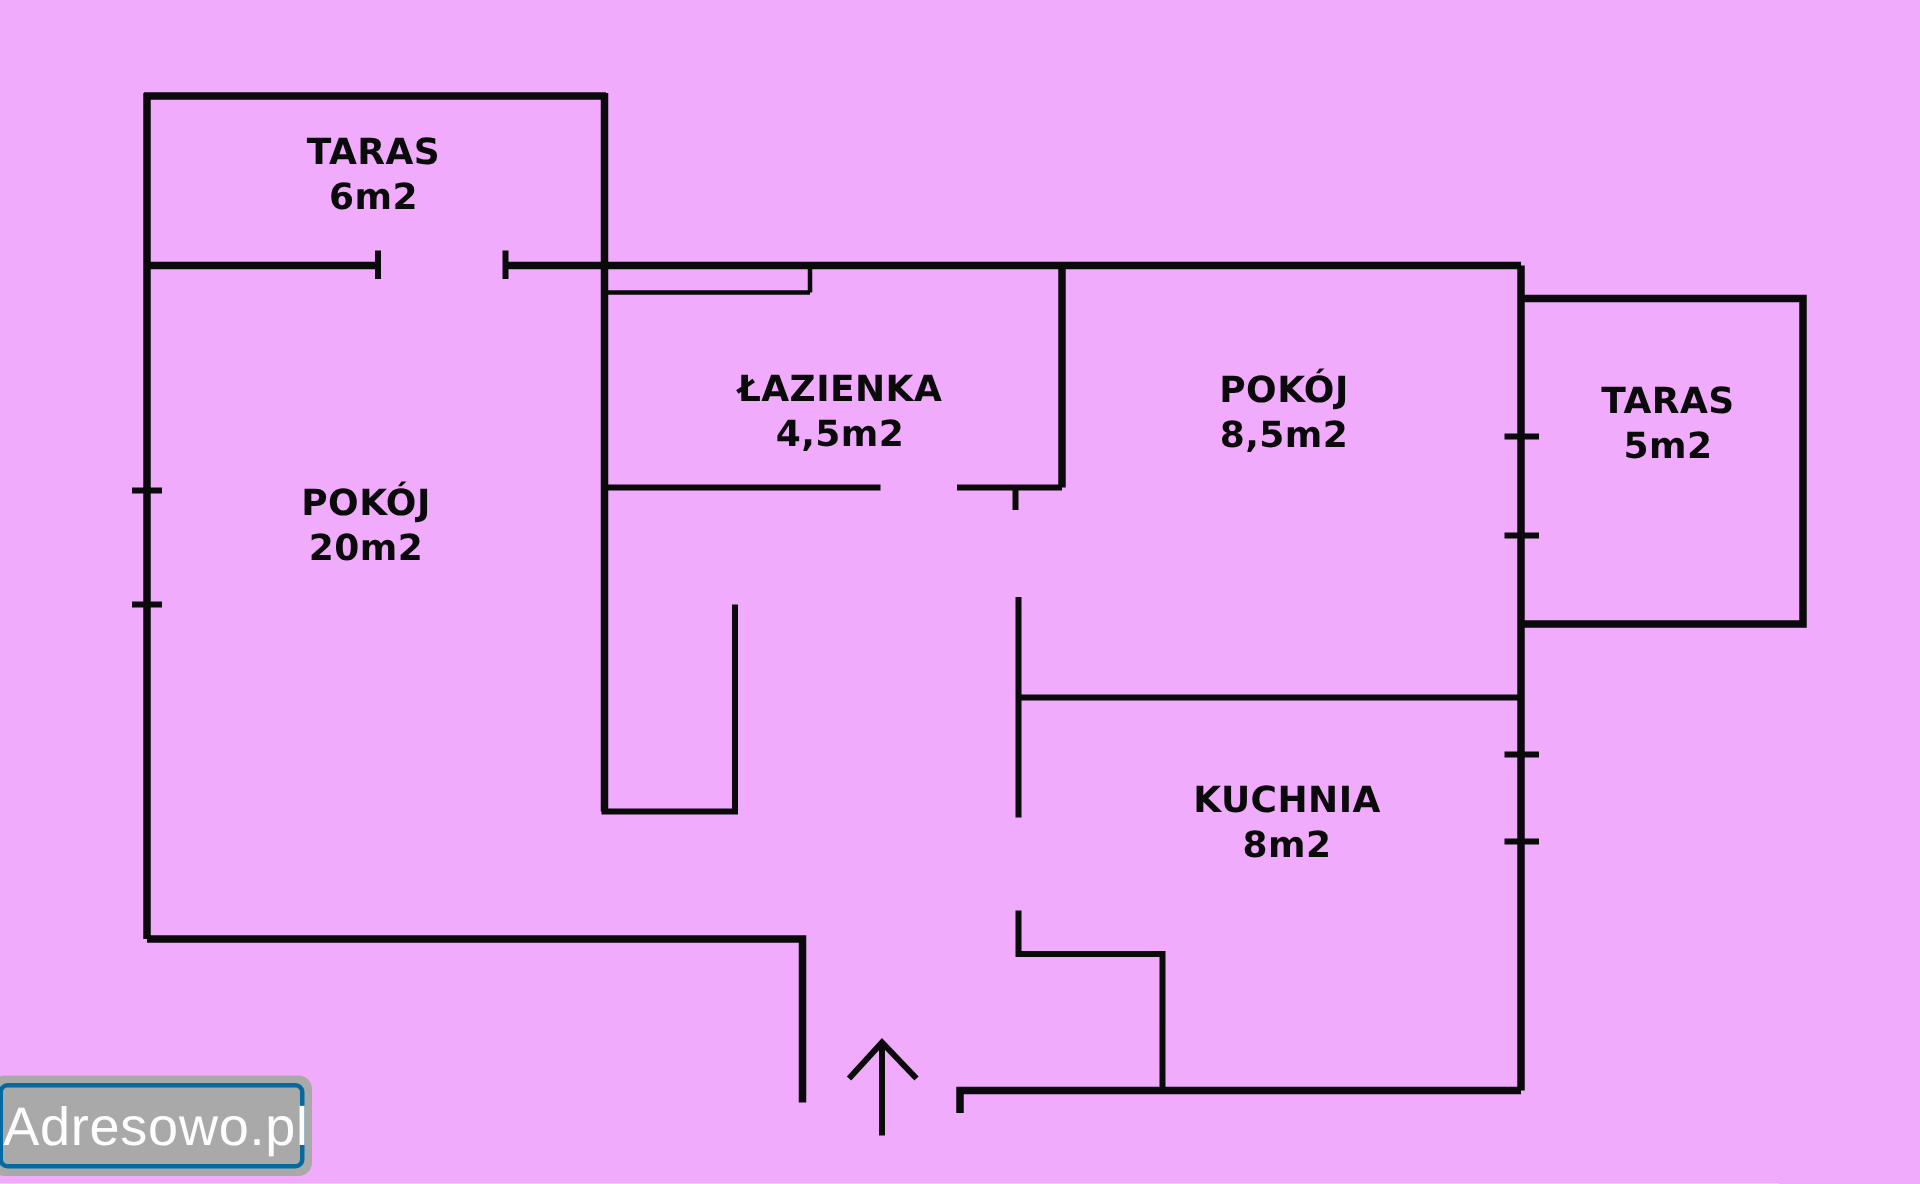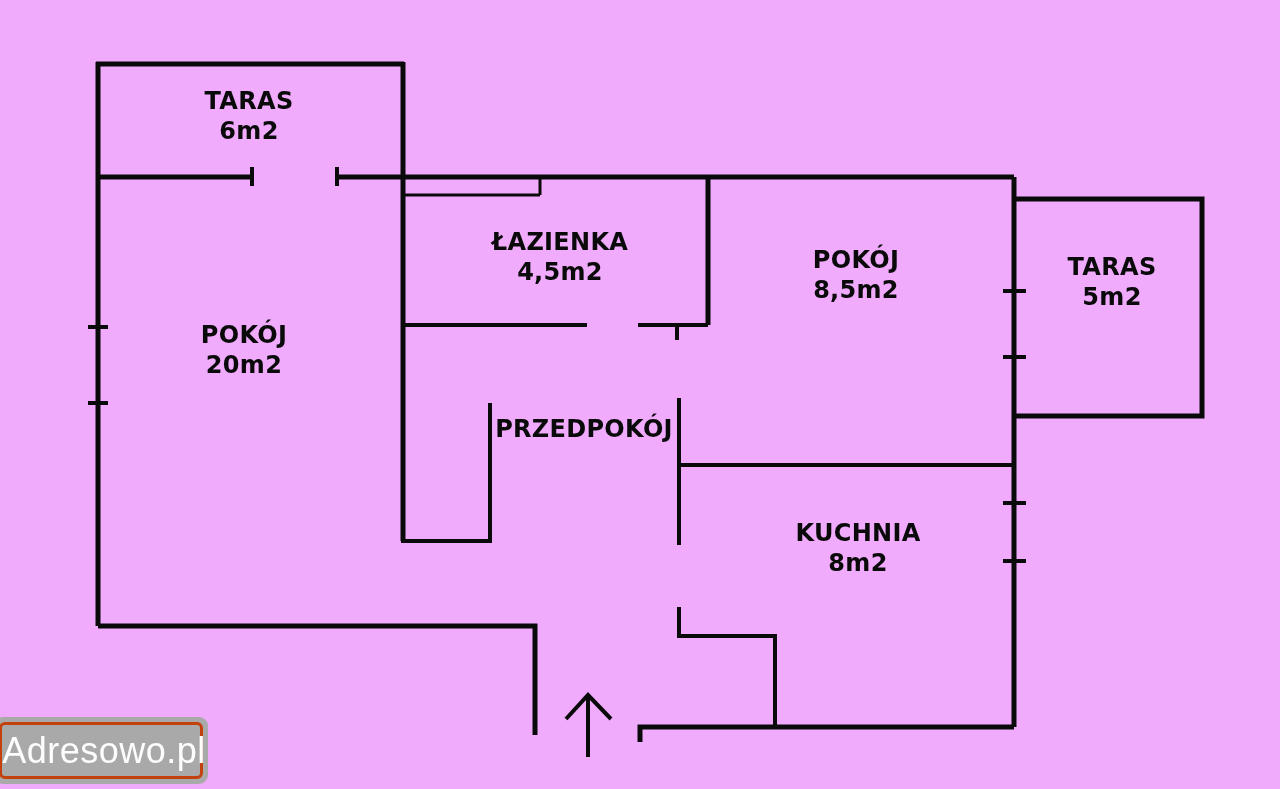--- a/index.html
+++ b/index.html
@@ -19,37 +19,37 @@
     font-weight:700;
     font-size:24px;
     line-height:30px;
     letter-spacing:0.3px;
     white-space:nowrap;
   }
   .room-label span{display:block;}
   
   #label-taras-6     {left:249px; top:86px;}
   #label-pokoj-20    {left:244px; top:320px;}
-  #label-lazienka    {left:560px; top:227px;}
+  #label-lazienka    {left:560px; top:244px;}
   #label-pokoj-85    {left:856px; top:245px;}
   #label-taras-5     {left:1112px;top:252px;}
   #label-przedpokoj  {left:584px; top:414px;}
   #label-kuchnia     {left:858px; top:518px;}
 
   .watermark{
     position:absolute;
     left:-6px; top:717px;
     width:214px; height:67px;
     background:#a9a9a9;
     border-radius:9px;
   }
   .watermark-inner{
     position:absolute;
     left:5px; top:5px; right:5px; bottom:5px;
-    border:3px solid #c2410c;
+    border:3px solid #0369a1;
     border-radius:6px;
     display:flex;
     align-items:center;
     justify-content:center;
   }
   .watermark-inner span{
     font-family:"Liberation Sans", sans-serif;
     font-weight:400;
     font-size:36px;
     color:#fdfdfd;
@@ -109,21 +109,20 @@
     <span>POKÓJ</span>
     <span>8,5m2</span>
   </div>
 
   <div class="room-label" id="label-taras-5">
     <span>TARAS</span>
     <span>5m2</span>
   </div>
 
   <div class="room-label" id="label-przedpokoj">
-    <span>PRZEDPOKÓJ</span>
   </div>
 
   <div class="room-label" id="label-kuchnia">
     <span>KUCHNIA</span>
     <span>8m2</span>
   </div>
 
   <div class="watermark">
     <div class="watermark-inner">
       <span>Adresowo.pl</span>

